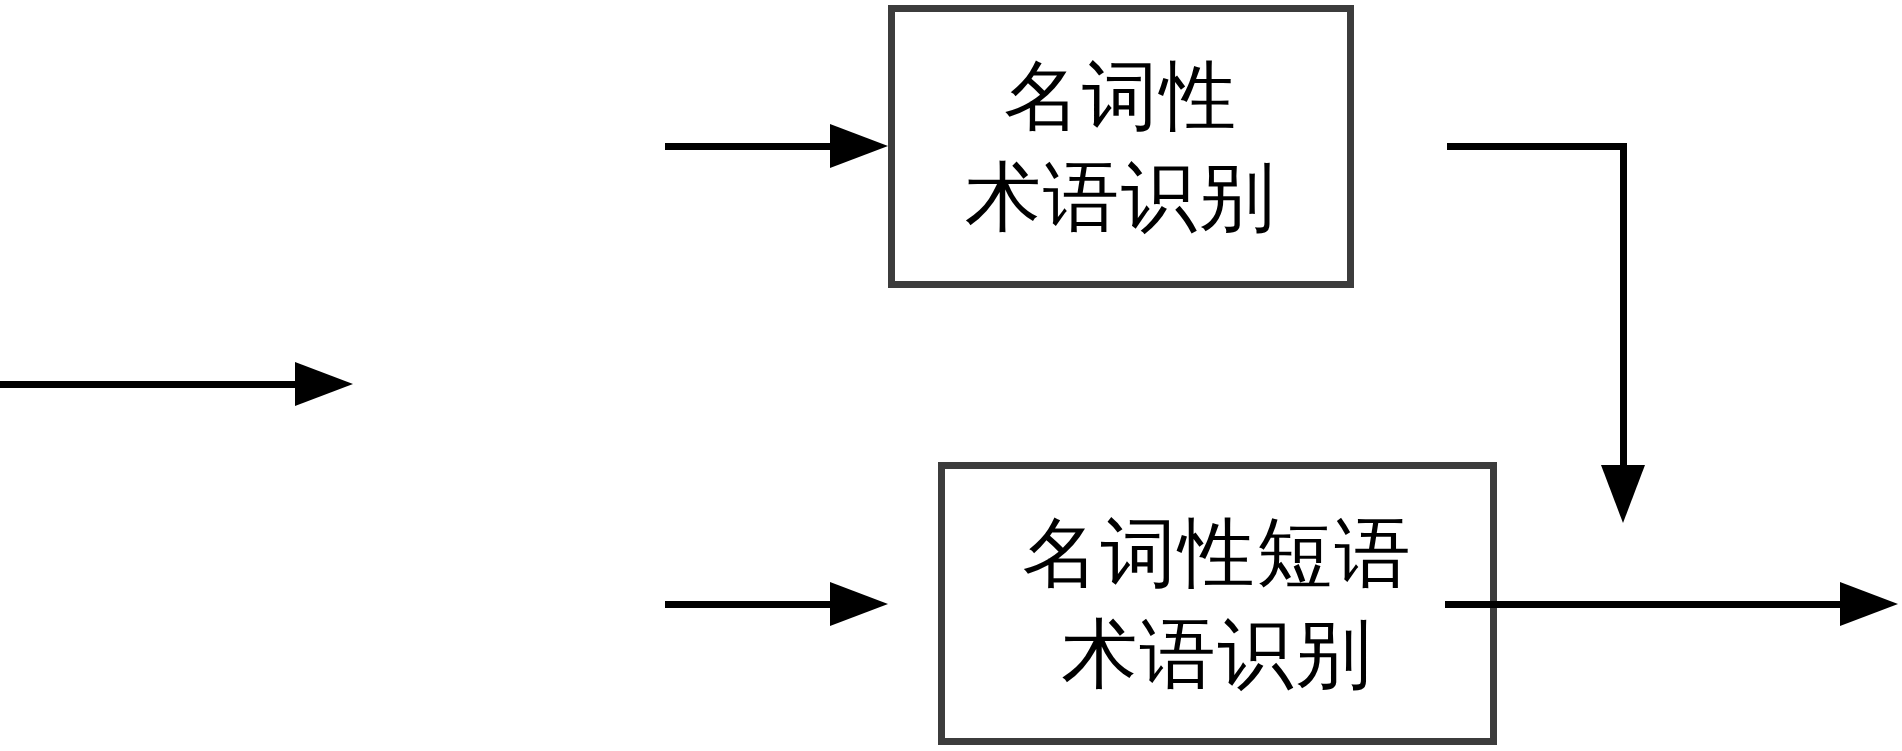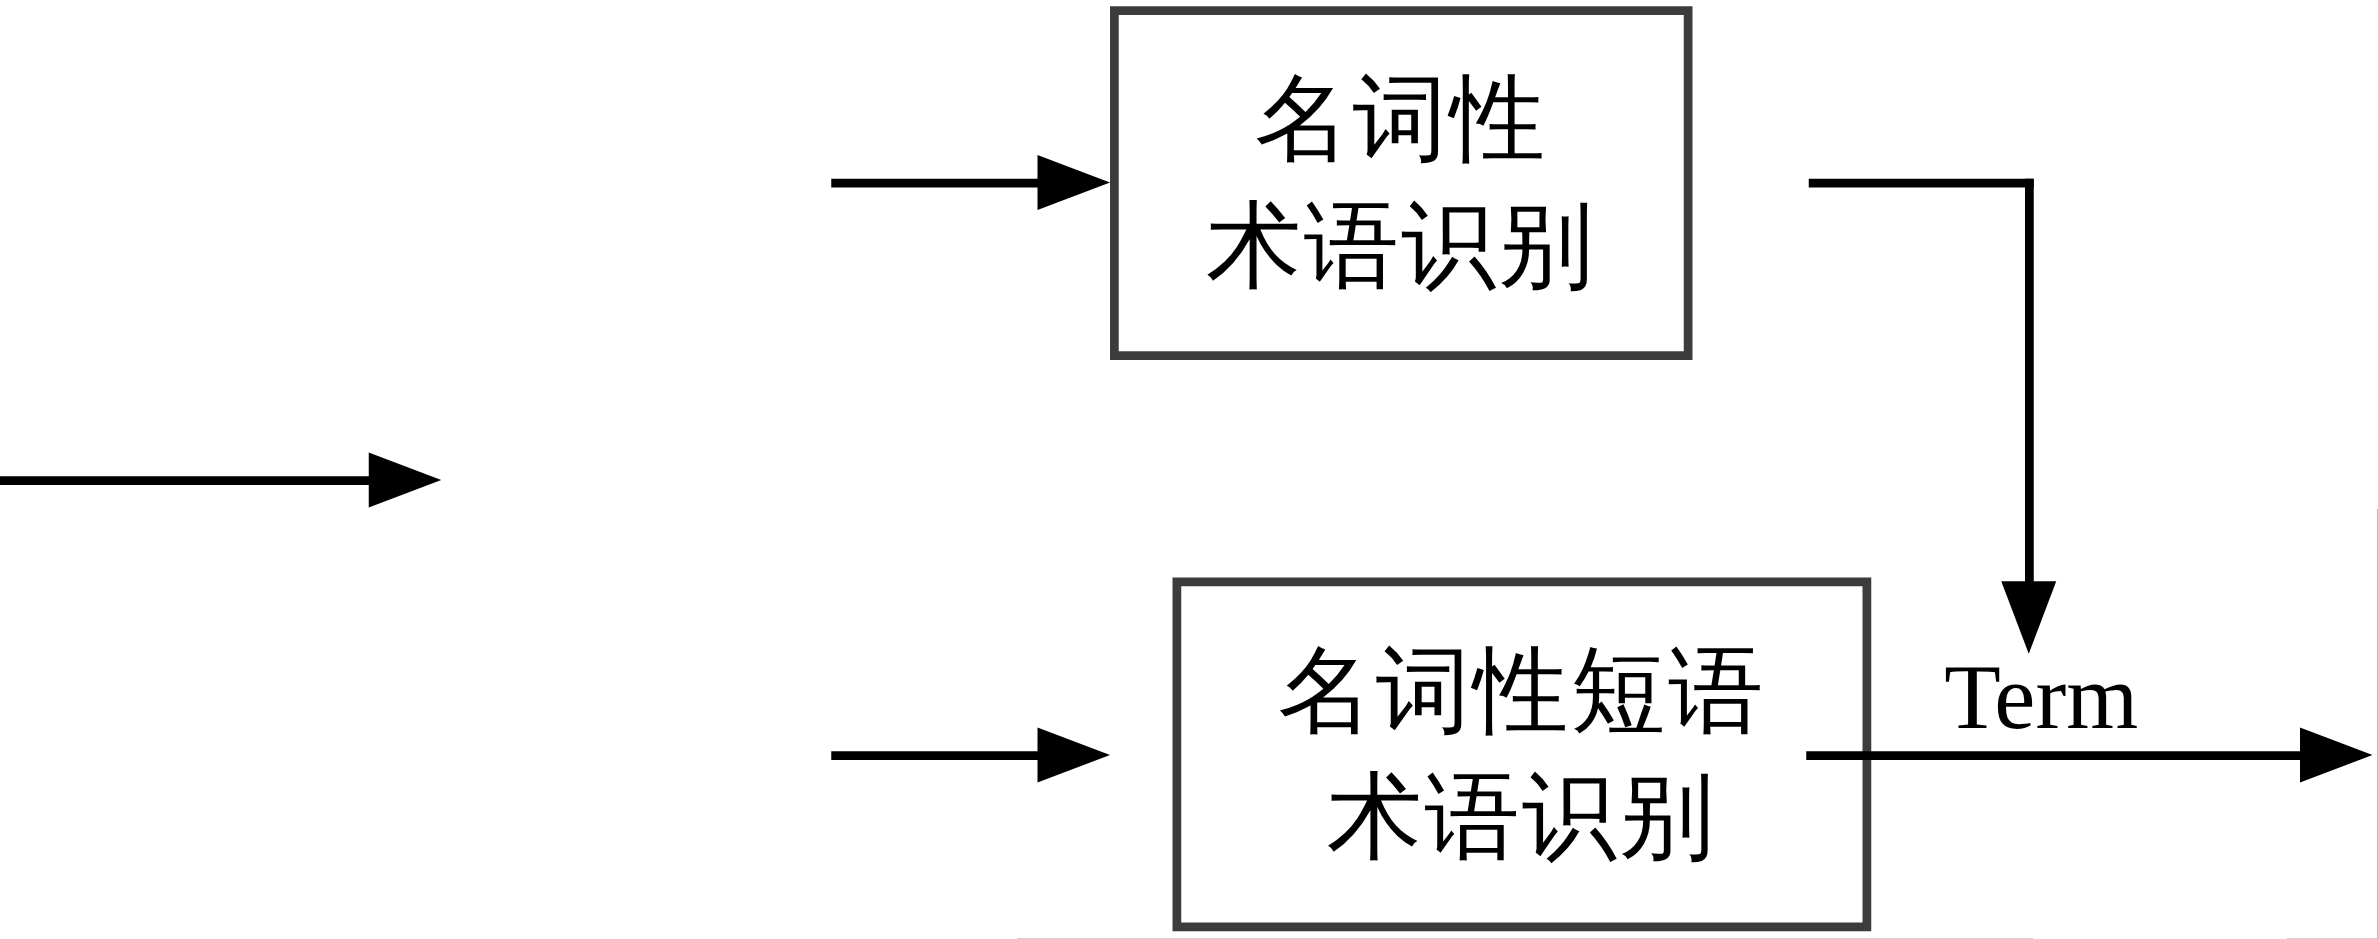--- a/index.html
+++ b/index.html
@@ -108,18 +108,17 @@
 
   <div id="box-noun-phrase-term" class="node">
     <div class="line">名词性短语</div>
     <div class="line">术语识别</div>
   </div>
 
   <div id="elbow-hline" class="hline"></div>
   <div id="elbow-vline" class="vline"></div>
   <div id="elbow-head" class="head-down"></div>
 
-  <div id="term-label" class="float-label">Term</div>
 
   <div id="output-line" class="hline"></div>
   <div id="output-head" class="head-right"></div>
 
 </div>
 
 </body></html>

